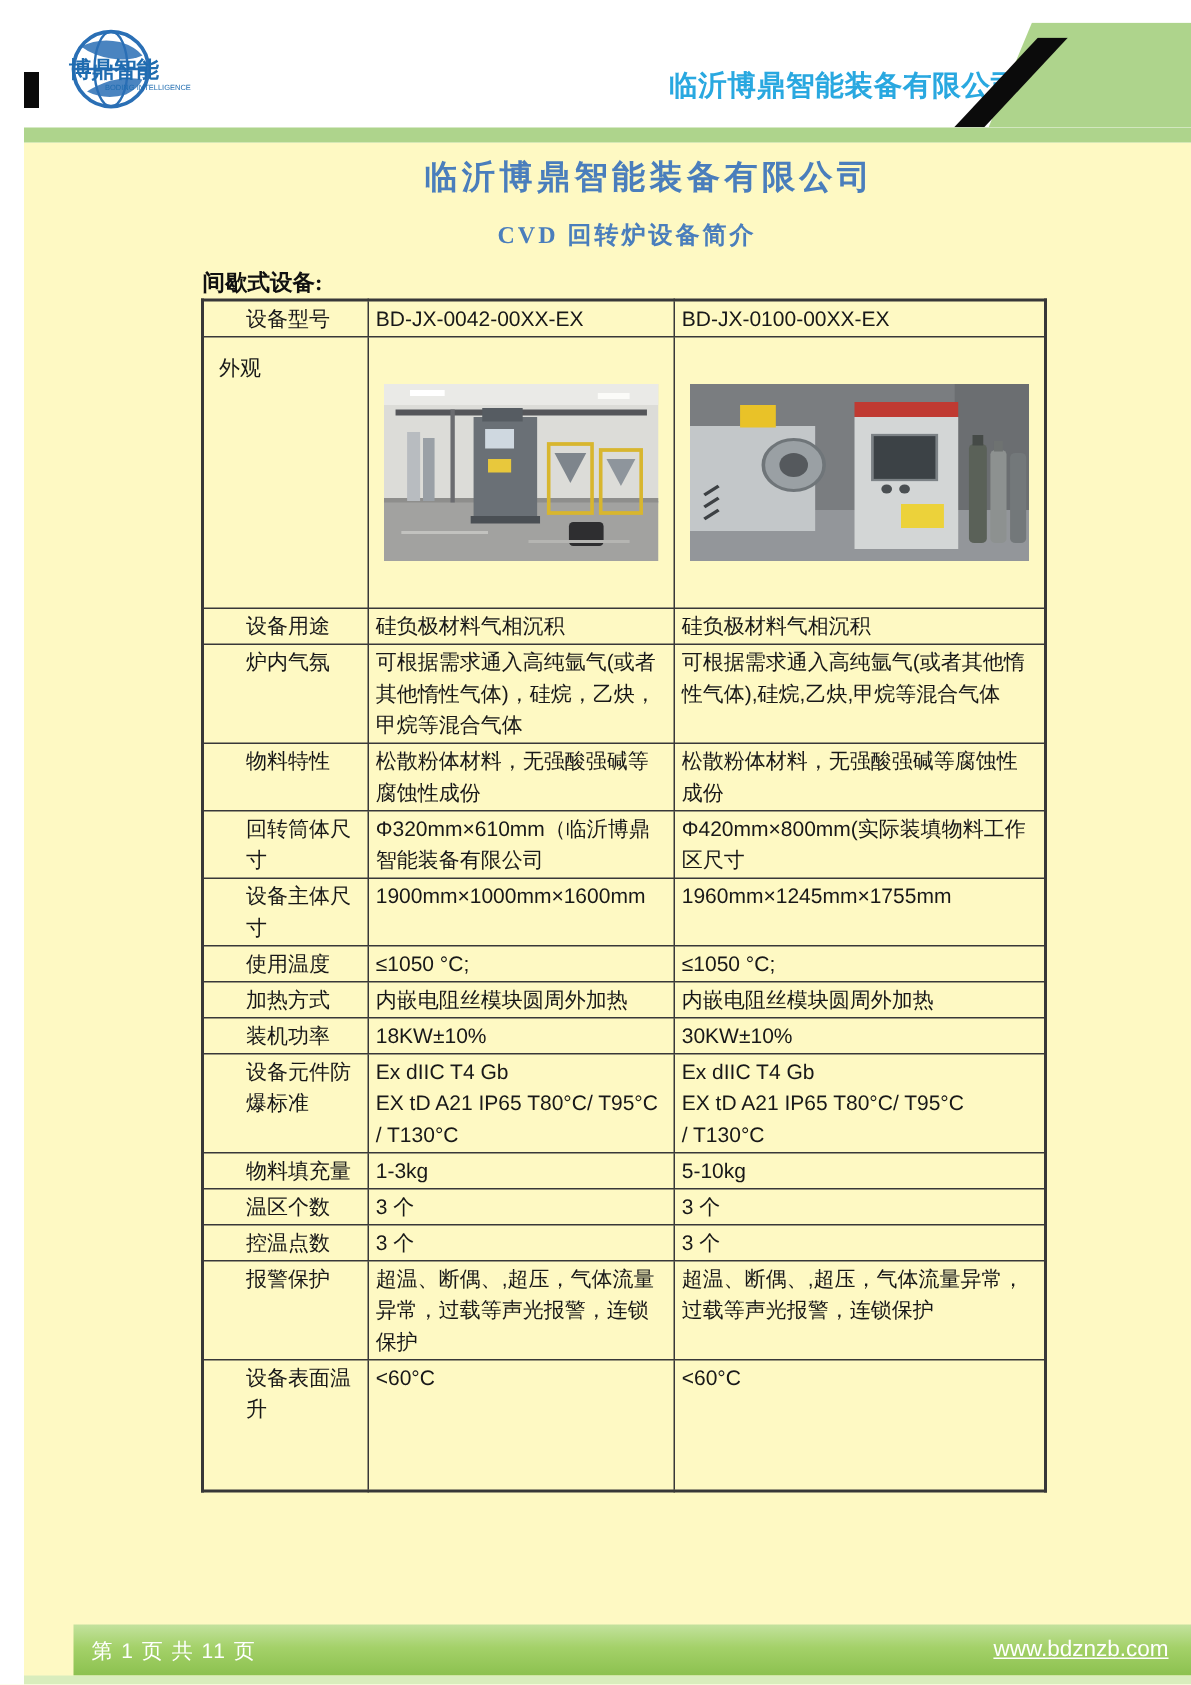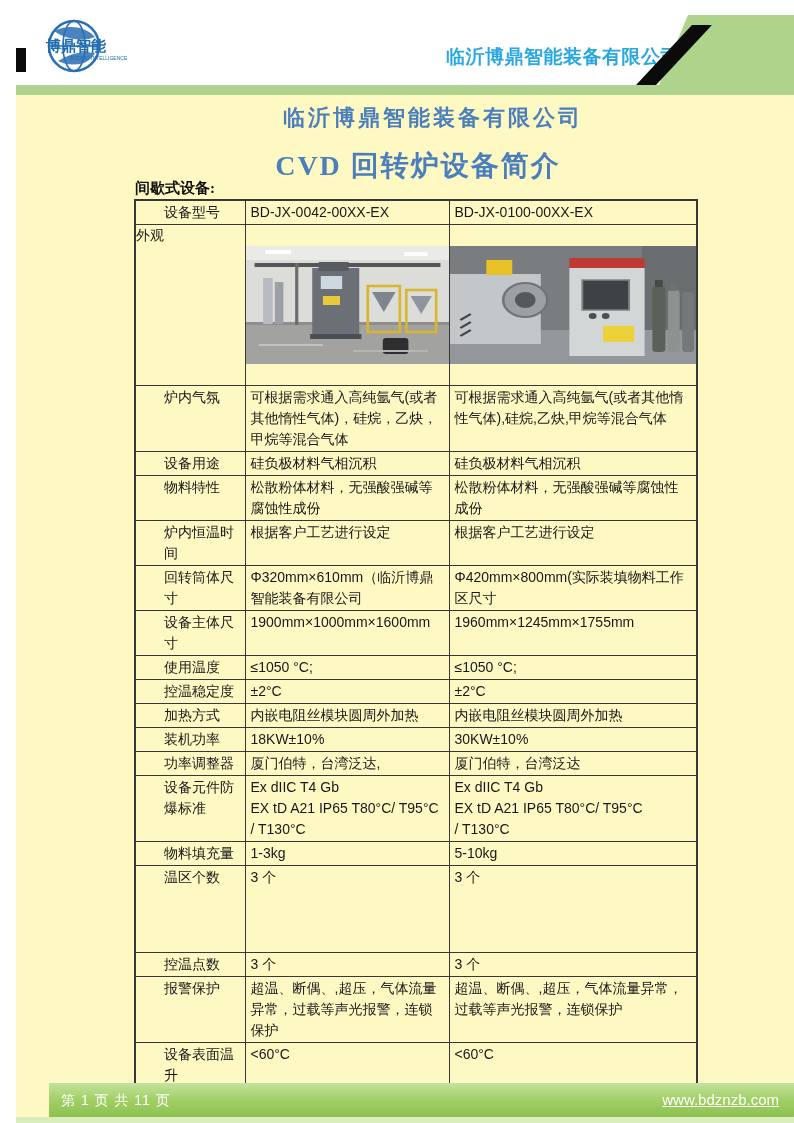--- a/index.html
+++ b/index.html
@@ -19,34 +19,34 @@
        clip-path:polygon(52px 0,174px 0,174px 70px,23px 70px);}
   .black-slash{position:absolute;left:618px;top:25px;width:80px;height:60px;background:#0b0b0b;
        -webkit-clip-path:polygon(58px 0,78px 0,22px 60px,2px 60px);
        clip-path:polygon(58px 0,78px 0,22px 60px,2px 60px);}
   .green-band{position:absolute;left:0;top:85px;width:794px;height:10px;background:#aed48c;}
 
   
   .doc-title{position:absolute;left:40px;top:103px;width:754px;text-align:center;
        font-size:22px;font-weight:600;letter-spacing:3px;color:#4a7ebc;margin:0;}
   .doc-subtitle{position:absolute;left:25px;top:147px;width:754px;text-align:center;
-       font-size:28px;font-weight:600;letter-spacing:2px;color:#4a7ebc;margin:0;}
+       font-size:16px;font-weight:600;letter-spacing:2px;color:#4a7ebc;margin:0;}
   .section-label{position:absolute;left:119px;top:179px;font-size:15px;font-weight:bold;color:#111;}
 
   
   .spec-table{position:absolute;left:118px;top:199px;width:562px;border-collapse:collapse;
        table-layout:fixed;font-family:"Liberation Sans","DejaVu Sans",sans-serif;
        font-size:14px;color:#181818;border:2px solid #383838;}
   .spec-table td{border:1px solid #383838;padding:1px 5px;line-height:21px;
        vertical-align:top;white-space:pre-line;word-break:break-word;}
   .col-label{width:110px;}
   .col-v1{width:204px;}
   .col-v2{width:248px;}
   .spec-table td.label-cell{font-weight:normal;padding-left:28px;}
-  .spec-table tr.appearance-row td{padding:0;}
+  .spec-table tr.appearance-row td{padding:10px;}
   .photo{display:block;width:100%;height:118px;}
   
   .spec-table tbody tr:nth-of-type(16) td{height:84px;}
 
   
   .footer-bar{position:absolute;left:0;top:1083px;width:794px;height:34px;
        background:linear-gradient(180deg,#c3e29e 0%,#a4d169 45%,#8cc14f 100%);
        font-family:"Liberation Sans","DejaVu Sans",sans-serif;color:#ffffff;margin-left:33px;}
   .footer-page{position:absolute;left:12px;top:0;line-height:34px;font-size:14px;letter-spacing:1px;}
   .footer-url{position:absolute;right:64px;top:0;line-height:34px;font-size:15px;
@@ -144,86 +144,71 @@
             <rect x="156" y="40" width="10" height="66" rx="3" fill="#5a6158"></rect>
             <rect x="168" y="44" width="9" height="62" rx="3" fill="#8d9190"></rect>
             <rect x="179" y="46" width="9" height="60" rx="3" fill="#73787a"></rect>
             <rect x="158" y="34" width="6" height="7" fill="#454a47"></rect>
             <rect x="170" y="38" width="5" height="7" fill="#6e7271"></rect>
           </svg>
         </td>
       </tr>
 
         <tr>
+          <td class="label-cell">设备用途</td>
+          <td>硅负极材料气相沉积</td>
+          <td>硅负极材料气相沉积</td>
+        </tr>
+
+        <tr>
           <td class="label-cell">炉内气氛</td>
           <td>可根据需求通入高纯氩气(或者其他惰性气体)，硅烷，乙炔，甲烷等混合气体</td>
           <td>可根据需求通入高纯氩气(或者其他惰性气体),硅烷,乙炔,甲烷等混合气体</td>
         </tr>
 
         <tr>
-          <td class="label-cell">设备用途</td>
-          <td>硅负极材料气相沉积</td>
-          <td>硅负极材料气相沉积</td>
-        </tr>
-
-        <tr>
           <td class="label-cell">物料特性</td>
           <td>松散粉体材料，无强酸强碱等腐蚀性成份</td>
           <td>松散粉体材料，无强酸强碱等腐蚀性成份</td>
         </tr>
 
-        <tr>
-          <td class="label-cell">炉内恒温时间</td>
-          <td>根据客户工艺进行设定</td>
-          <td>根据客户工艺进行设定</td>
-        </tr>
 
 
         <tr>
           <td class="label-cell">回转筒体尺寸</td>
           <td>Φ320mm×610mm（临沂博鼎智能装备有限公司</td>
           <td>Φ420mm×800mm(实际装填物料工作区尺寸</td>
         </tr>
 
         <tr>
           <td class="label-cell">设备主体尺寸</td>
           <td>1900mm×1000mm×1600mm</td>
           <td>1960mm×1245mm×1755mm</td>
         </tr>
 
         <tr>
           <td class="label-cell">使用温度</td>
           <td>≤1050 °C;</td>
           <td>≤1050 °C;</td>
         </tr>
 
-        <tr>
-          <td class="label-cell">控温稳定度</td>
-          <td>±2°C</td>
-          <td>±2°C</td>
-        </tr>
 
         <tr>
           <td class="label-cell">加热方式</td>
           <td>内嵌电阻丝模块圆周外加热</td>
           <td>内嵌电阻丝模块圆周外加热</td>
         </tr>
 
         <tr>
           <td class="label-cell">装机功率</td>
           <td>18KW±10%</td>
           <td>30KW±10%</td>
         </tr>
 
 
-        <tr>
-          <td class="label-cell">功率调整器</td>
-          <td>厦门伯特，台湾泛达,</td>
-          <td>厦门伯特，台湾泛达</td>
-        </tr>
 
         <tr>
           <td class="label-cell">设备元件防爆标准</td>
           <td>Ex dIIC T4 Gb
  EX tD A21 IP65 T80°C/ T95°C
 / T130°C</td>
           <td>Ex dIIC T4 Gb
  EX tD A21 IP65 T80°C/ T95°C
 / T130°C</td>
         </tr>

